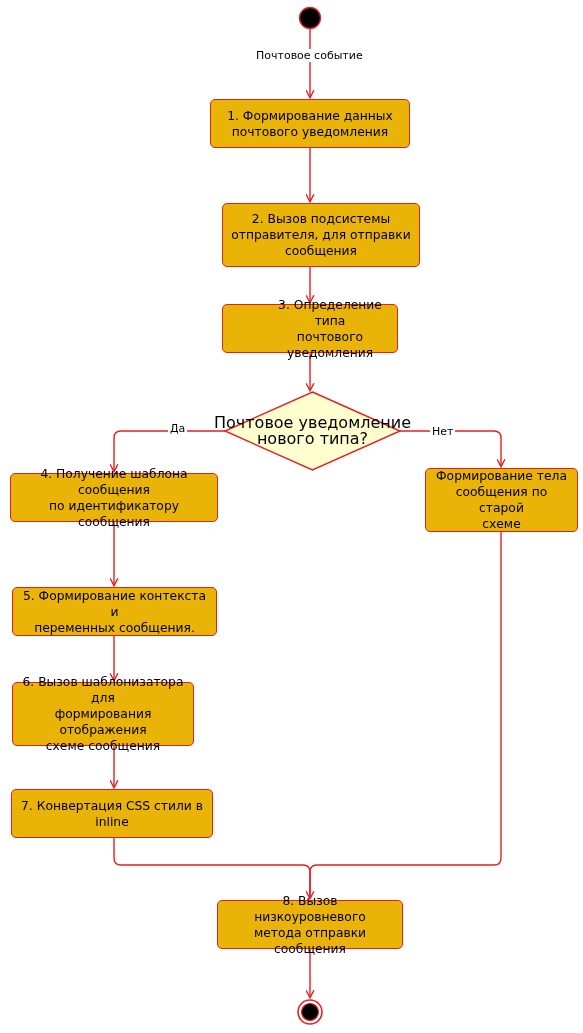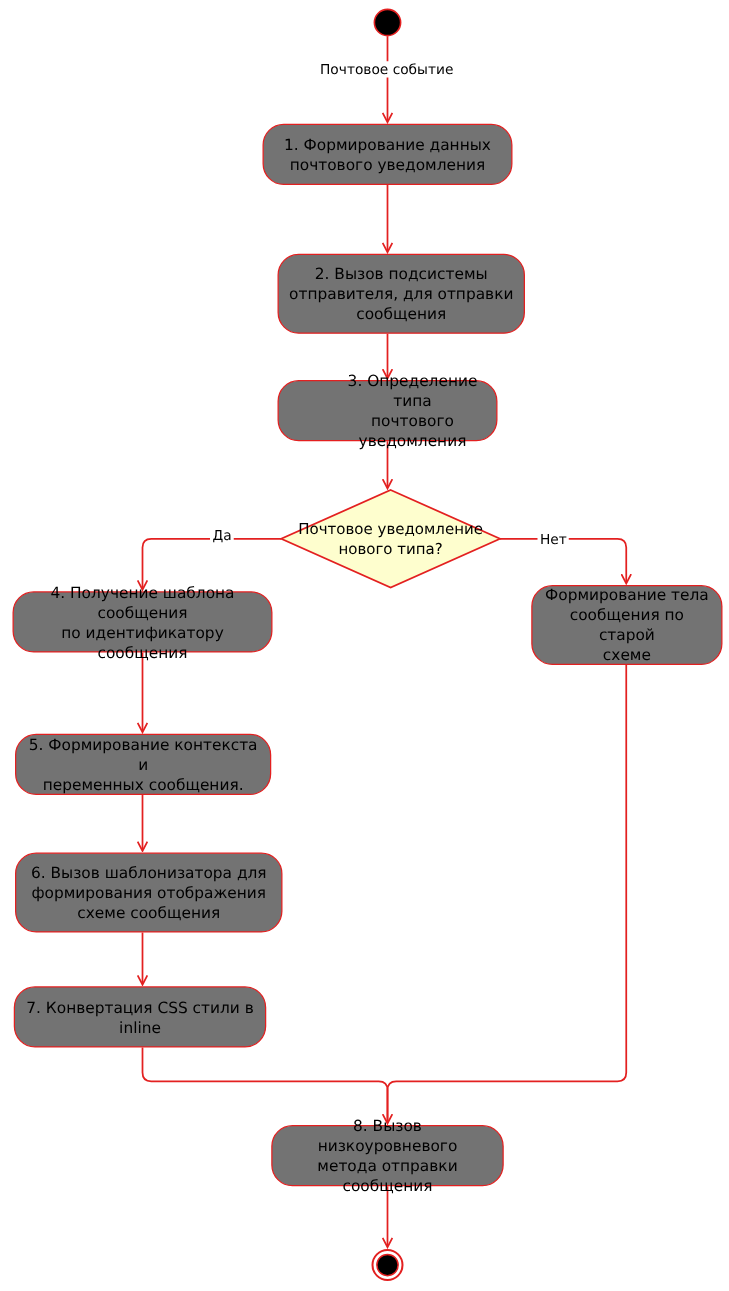--- a/index.html
+++ b/index.html
@@ -27,41 +27,41 @@
   }
   .node {
     position: absolute;
     box-sizing: border-box;
     display: flex;
     align-items: center;
     justify-content: center;
     text-align: center;
   }
   .activity {
-    background: #737373;
+    background: #eab308;
     border: 1.3px solid #E32020;
-    border-radius: 17px;
+    border-radius: 5px;
     color: #000000;
     font-size: 12.3px;
     line-height: 16px;
     padding: 2px 8px;
   }
   .decision-wrap {
     position: absolute;
     display: flex;
     align-items: center;
     justify-content: center;
   }
   .decision-label {
     position: absolute;
     width: 200px;
     left: 50%;
     transform: translateX(-50%);
     text-align: center;
-    font-size: 12px;
+    font-size: 16px;
     line-height: 16px;
     color: #000000;
     pointer-events: none;
   }
   .edge-label {
     position: absolute;
     font-size: 11px;
     line-height: 13px;
     color: #000000;
     background: #FFFFFF;
@@ -151,21 +151,21 @@
     </span>
   </div>
 
   <div class="node activity" style="left:12px; top:587px; width:205px; height:49px;">
     <span>
       <span>5. Формирование контекста и</span><br>
       <span>переменных сообщения.</span>
     </span>
   </div>
 
-  <div class="node activity" style="left:12px; top:682px; width:214px; height:64px;">
+  <div class="node activity" style="left:12px; top:682px; width:182px; height:64px;">
     <span>
       <span>6. Вызов шаблонизатора для</span><br>
       <span>формирования отображения</span><br>
       <span>схеме сообщения</span>
     </span>
   </div>
 
   <div class="node activity" style="left:11px; top:789px; width:202px; height:49px;">
     <span>7. Конвертация CSS стили в inline</span>
   </div>

